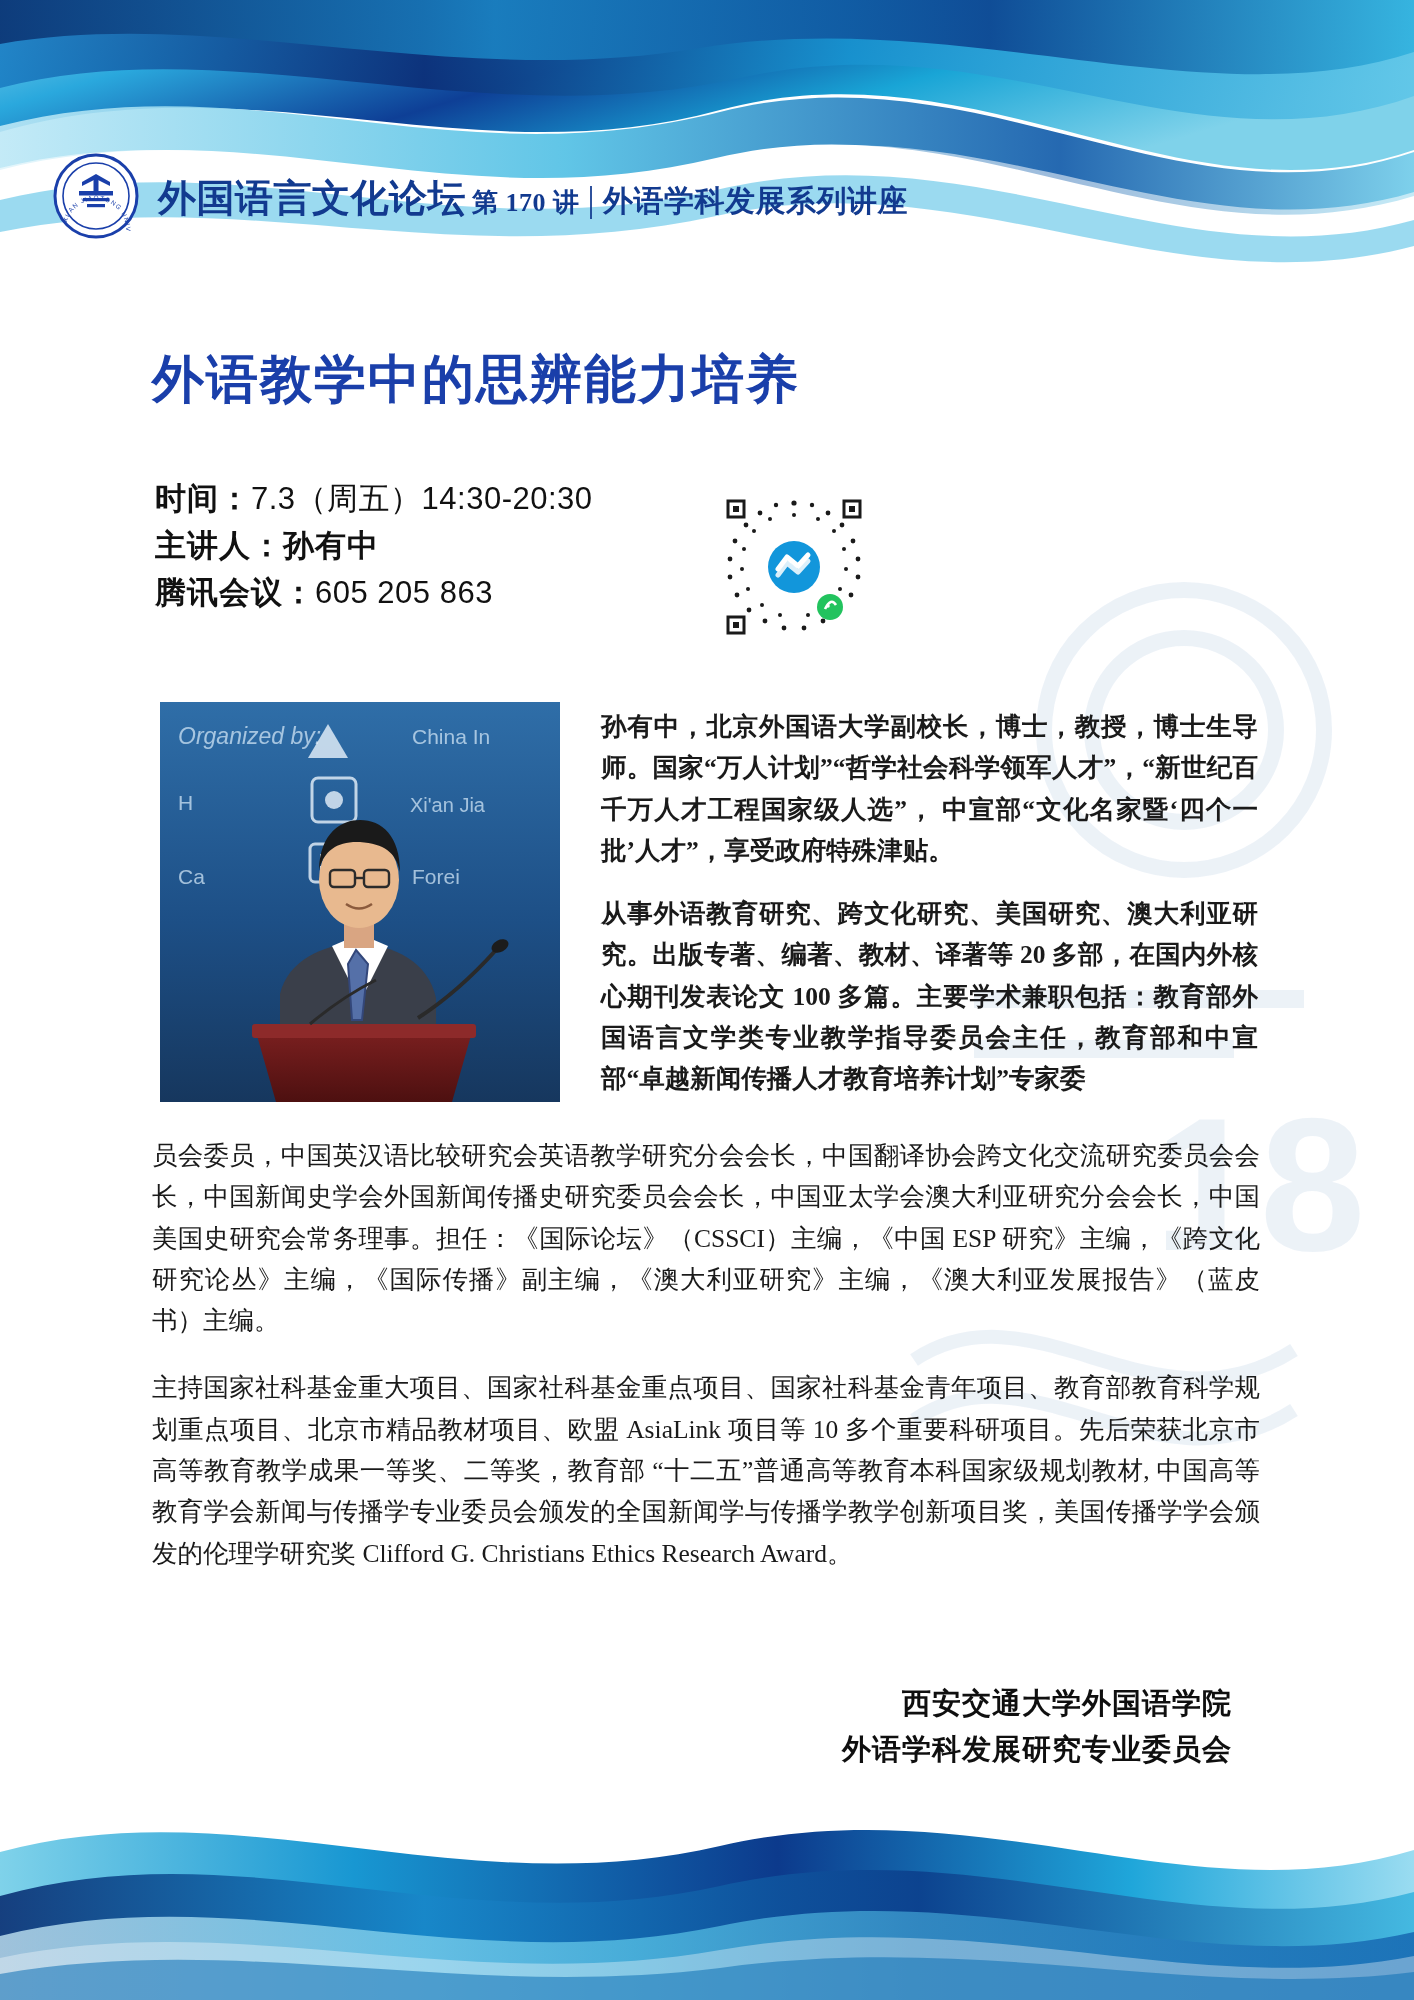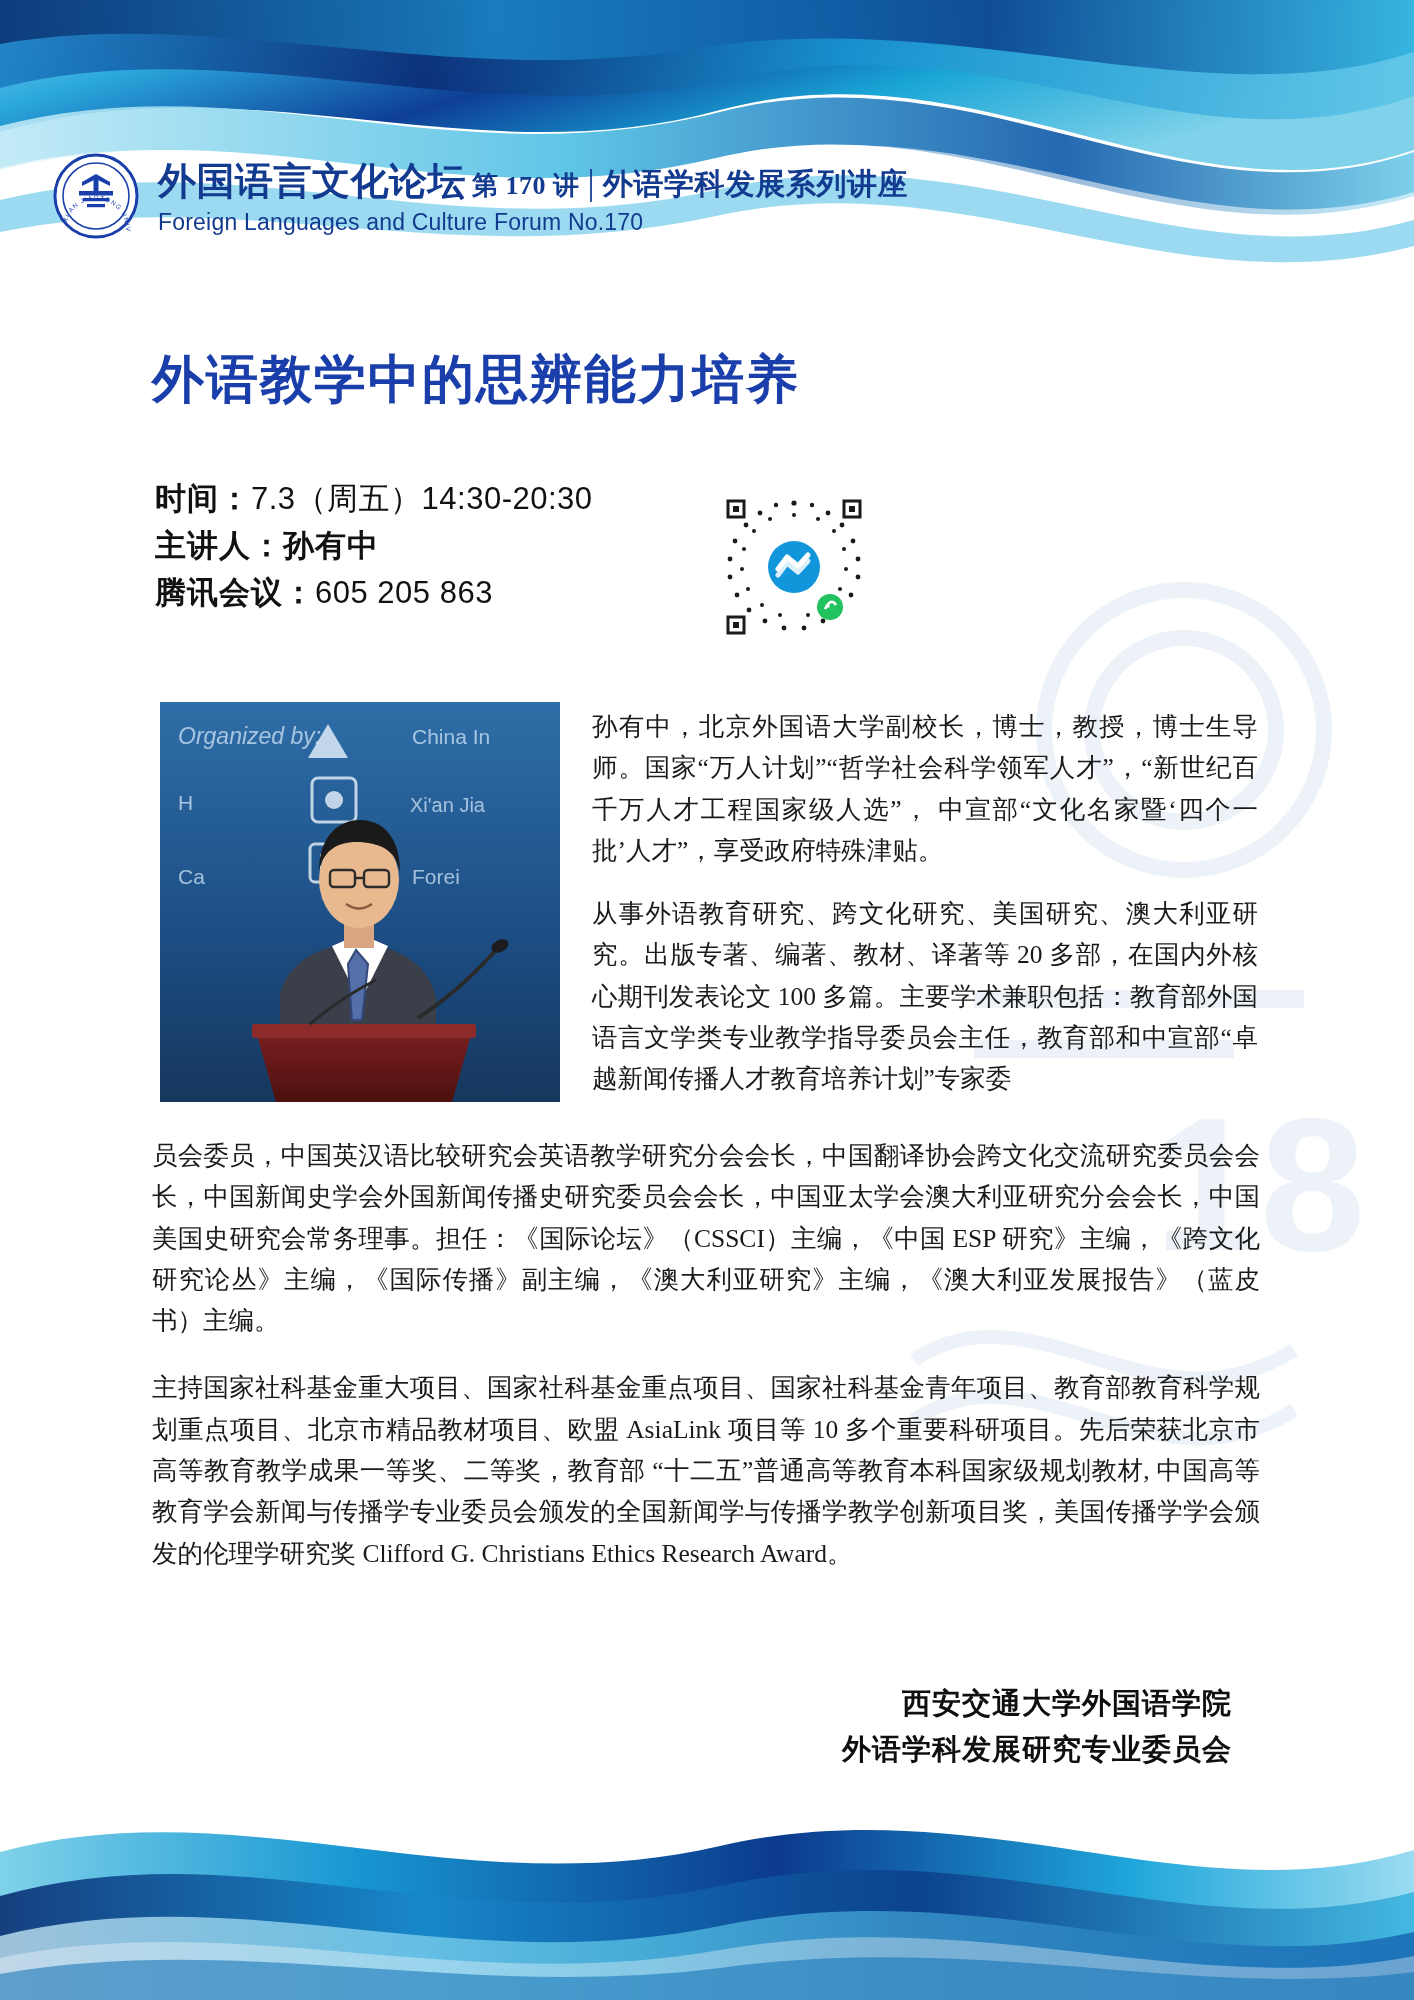--- a/index.html
+++ b/index.html
@@ -148,21 +148,21 @@
     top: 706px;
     left: 584px;
     width: 674px;
     font-family: "Liberation Serif", serif;
     font-size: 25.5px;
     line-height: 1.62;
     color: #1a1a1a;
     text-align: justify;
     text-justify: inter-ideograph;
   }
-  .bio p { margin: 0 0 22px 8px; }
+  .bio p { margin: 0 0 22px 17px; font-weight: bold; }
 
   .bio-wide {
     position: absolute;
     top: 1135px;
     left: 152px;
     width: 1108px;
     font-family: "Liberation Serif", serif;
     font-size: 25.5px;
     line-height: 1.62;
     color: #1a1a1a;
@@ -294,21 +294,20 @@
         <path id="seal-arc" d="M44,78 m-30,0 a30,30 0 1,1 60,0" fill="none"></path>
         <text font-family="Liberation Sans, sans-serif" font-size="6.4" fill="#1a3faa" letter-spacing="1.1">
           <textPath href="#seal-arc" startOffset="8%">XI'AN JIAOTONG UNIVERSITY</textPath>
         </text>
       </svg>
     </div>
     <div class="header-text">
       <div class="header-cn">
         <span class="main-title">外国语言文化论坛</span><span class="sub-seq">第 170 讲</span><span class="divider">|</span><span class="series">外语学科发展系列讲座</span>
       </div>
-      <div class="header-en">Foreign Languages and Culture Forum No.170</div>
     </div>
   </div>
 
   <div class="poster-title">外语教学中的思辨能力培养</div>
 
   <div class="meta">
     <div class="meta-row">
       <span class="meta-label">时间：</span><span class="meta-value">7.3（周五）14:30-20:30</span>
     </div>
     <div class="meta-row">

